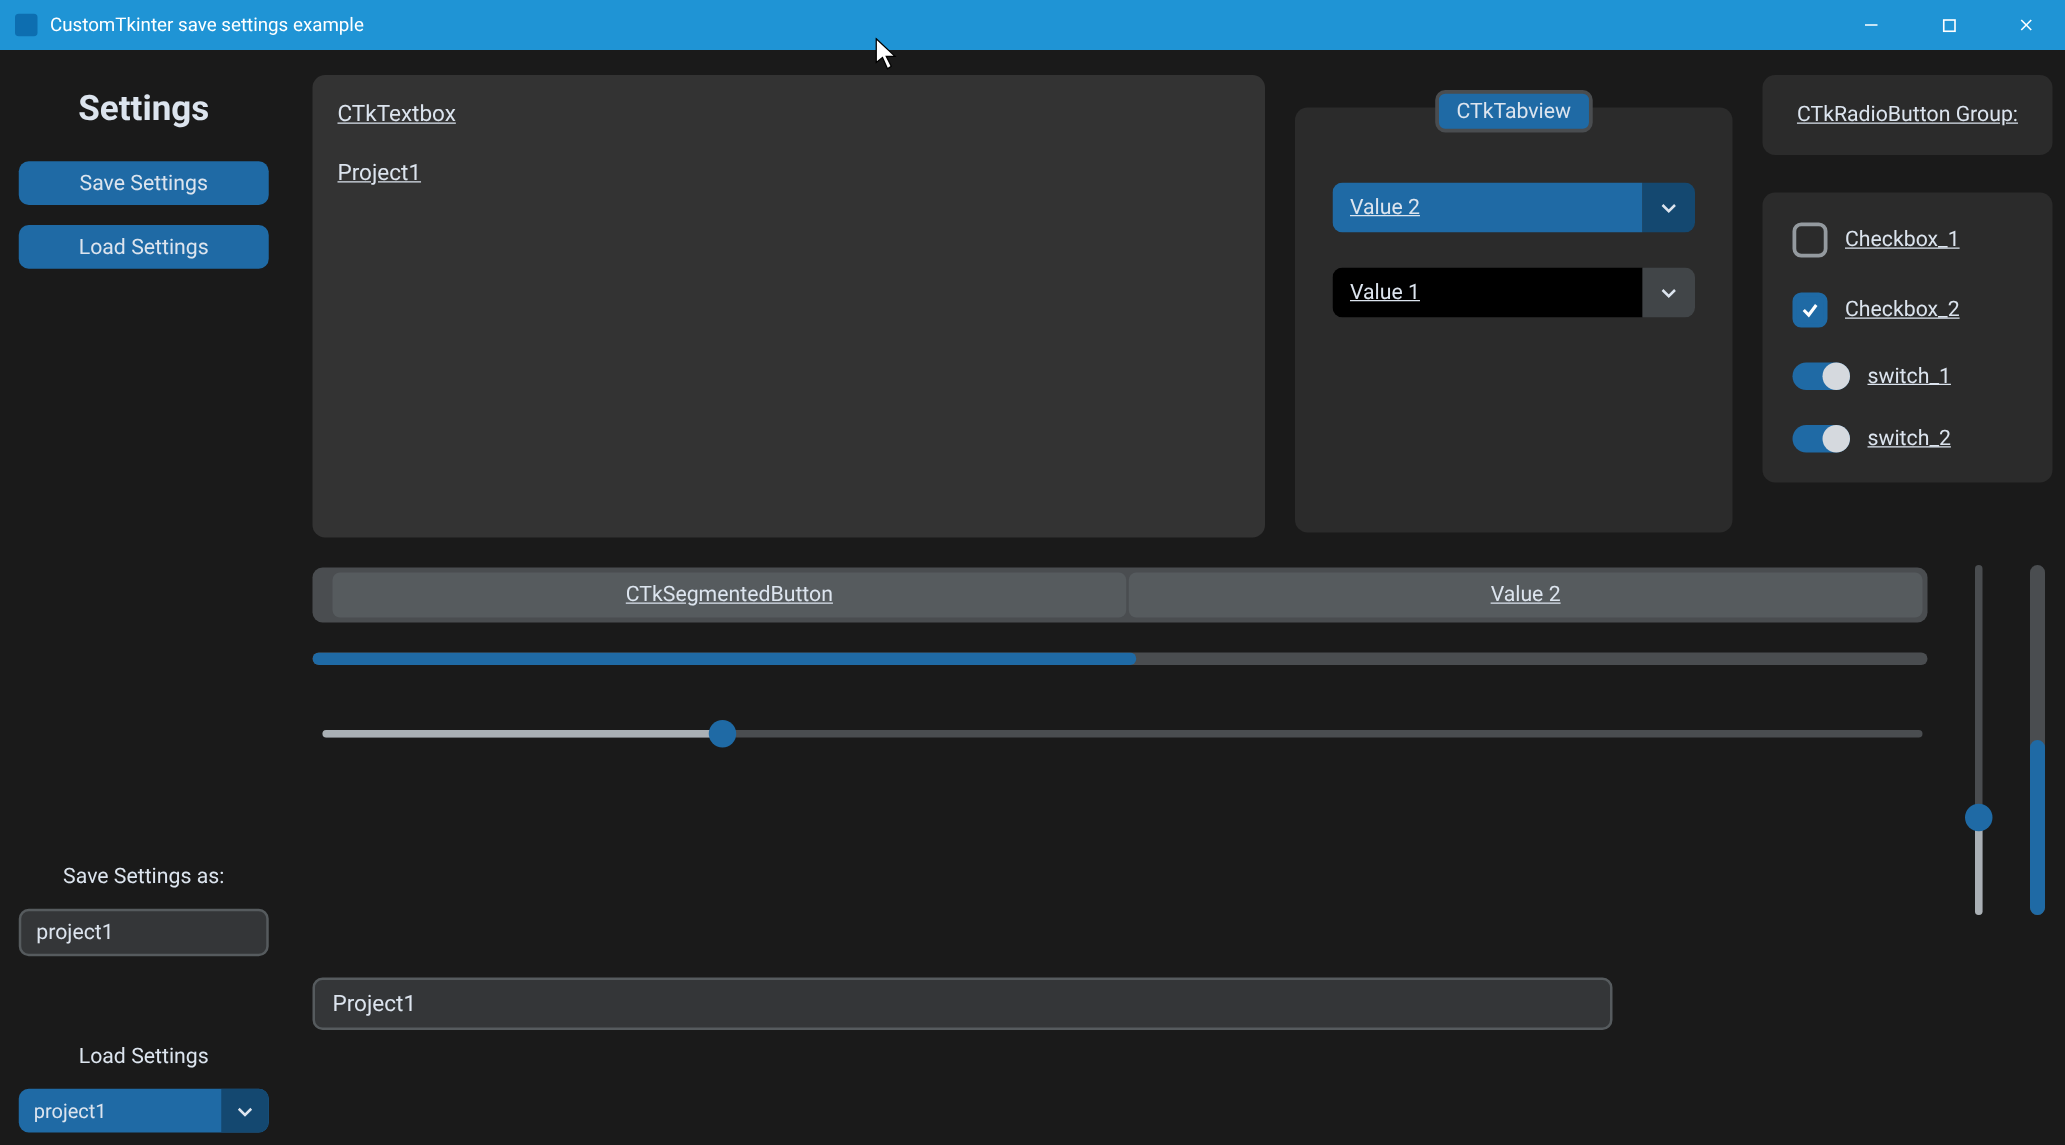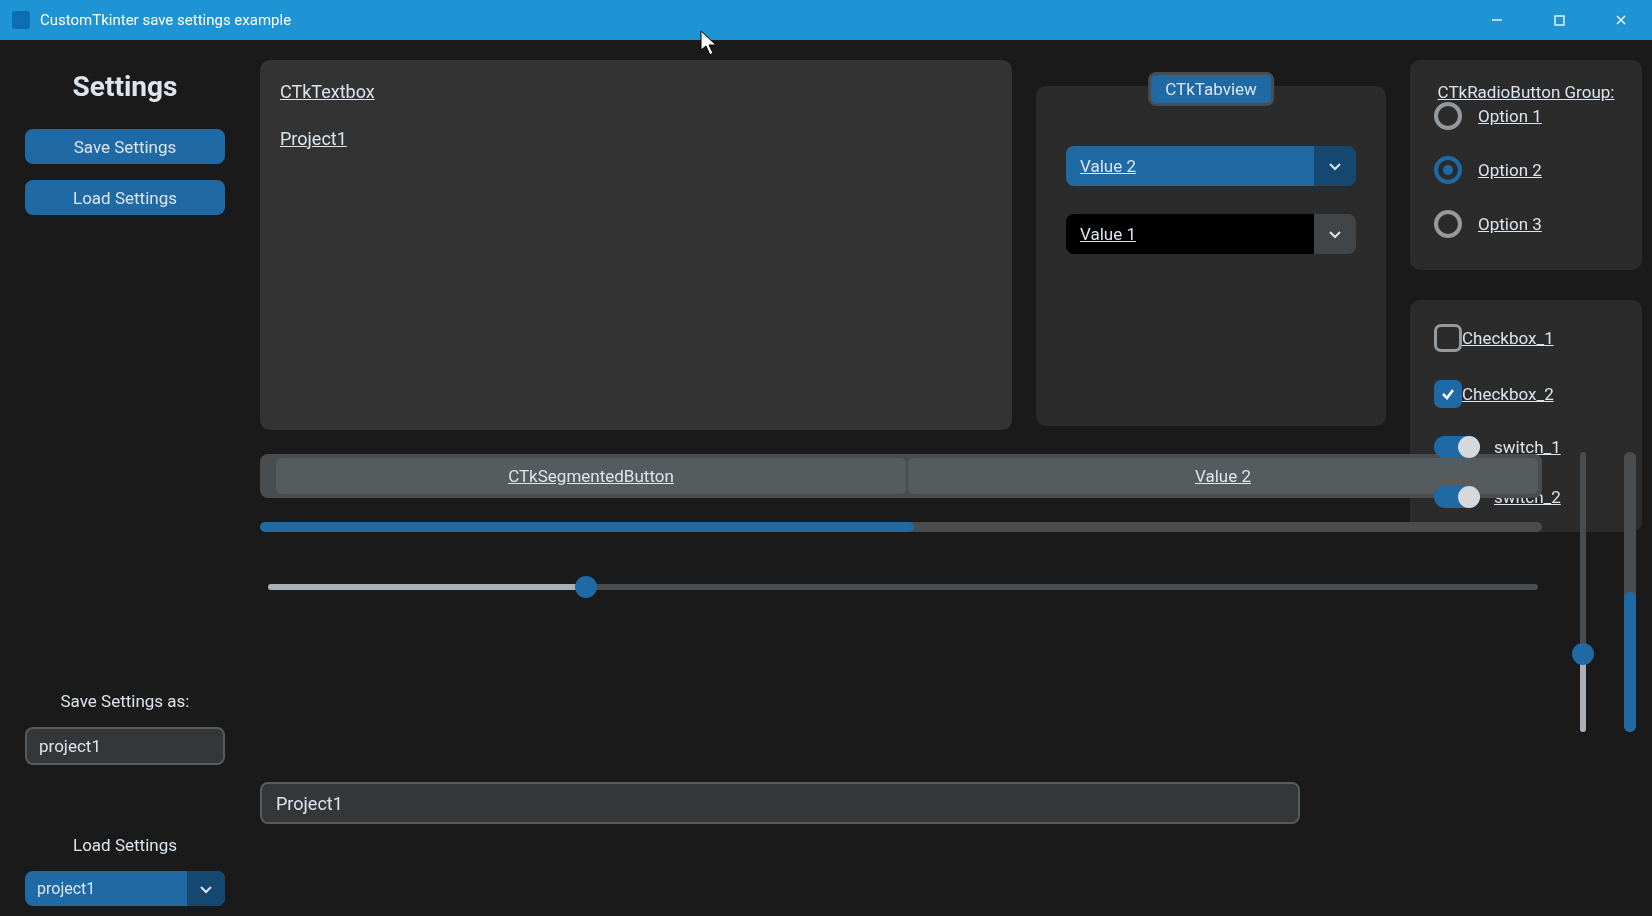--- a/index.html
+++ b/index.html
@@ -7,21 +7,21 @@
   
   .titlebar { height: 40px; background: #1f94d5; display: flex; align-items: center; padding-left: 12px; position: relative; }
   .titlebar .app-icon { width: 18px; height: 18px; background: #0d6eb0; border-radius: 3px; margin-right: 10px; }
   .titlebar .title { font-size: 15px; color: #ffffff; }
   .titlebar .win-controls { position: absolute; right: 0; top: 0; height: 100%; display: flex; }
   .titlebar .win-btn { width: 62px; height: 40px; display: flex; align-items: center; justify-content: center; color: #fff; }
   .titlebar .win-btn svg { stroke: #fff; }
   
   .cursor { position: absolute; left: 700px; top: 30px; z-index: 999; pointer-events:none; }
   
-  .app-body { display: flex; height: calc(100% - 40px); background: #1a1a1a; padding: 20px 10px 10px 10px; gap: 20px; }
+  .app-body { display: flex; height: calc(100% - 40px); background: #1a1a1a; padding: 20px 10px 10px 0; gap: 20px; }
   
   
   .sidebar { width: 230px; display: flex; flex-direction: column; align-items: center; gap: 16px; padding-top: 10px; }
   .sidebar h2 { font-size: 28px; font-weight: 700; color: #dce4ee; margin-bottom: 10px; }
   .ctk-btn { background: #1f6aa5; color: #dce4ee; border: none; border-radius: 8px; height: 35px; width: 200px; font-size: 17px; display:flex; align-items:center; justify-content:center; cursor:pointer; }
   .sidebar .spacer { flex: 1; }
   .side-label { font-size: 17px; color: #dce4ee; margin-top: 10px; }
   .ctk-entry { background: #343638; border: 2px solid #565b5e; border-radius: 8px; height: 38px; width: 200px; color: #dce4ee; padding: 0 12px; font-size: 17px; }
   .ctk-combo { display:flex; width: 200px; height: 35px; border-radius: 8px; overflow: hidden; background:#1f6aa5; }
   .ctk-combo .combo-text { flex:1; display:flex; align-items:center; padding-left:12px; font-size:16px; color:#dce4ee; }
@@ -80,21 +80,21 @@
   .panel .p-title { text-align:center; font-size:17px; color:#dce4ee; }
   .radio-row { display:flex; align-items:center; gap:16px; margin-bottom: 26px; cursor:pointer;}
   .radio-row:last-child { margin-bottom: 10px; }
   .radio-outer { width:28px; height:28px; border-radius:50%; border:4px solid #949a9f; display:flex; align-items:center; justify-content:center; }
   .radio-row.selected .radio-outer { border-color:#1f6aa5; }
   .radio-inner { width:10px; height:10px; border-radius:50%; background:#1f6aa5; display:none; }
   .radio-row.selected .radio-inner { display:block; }
   .radio-label { font-size:17px; color:#dce4ee; }
   
   .panel2 { background:#2b2b2b; border-radius:10px; padding: 24px 24px; display:flex; flex-direction:column; gap: 28px; }
-  .check-row { display:flex; align-items:center; cursor:pointer;}
+  .check-row { display:flex; align-items:center; gap:14px; cursor:pointer;}
   .checkbox { width:28px; height:28px; border-radius:7px; border:3px solid #949a9f; display:flex; align-items:center; justify-content:center; }
   .check-row.checked .checkbox { background:#1f6aa5; border-color:#1f6aa5; }
   .checkmark { display:none; }
   .check-row.checked .checkmark { display:block; }
   .check-label { font-size:17px; color:#dce4ee; }
   
   .switch-row { display:flex; align-items:center; gap:14px; cursor:pointer;}
   .switch { width:46px; height:22px; background:#4a4d50; border-radius:11px; position:relative; }
   .switch-row.on .switch { background:#1f6aa5; }
   .switch .knob { position:absolute; width:22px; height:22px; background:#d5d9de; border-radius:50%; top:0; left:0; }
@@ -180,36 +180,20 @@
                   <path d="M2 5 L7 10 L12 5" fill="none" stroke="#dce4ee" stroke-width="2"></path>
                 </svg>
             </div>
           </div>
         </div>
       </div>
 
       <div class="right-col">
         <div class="panel">
           <div class="p-title">CTkRadioButton Group:</div>
-          <div id="radio-list">
-              <div class="radio-row">
-                <div class="radio-outer"></div>
-                <div class="radio-label">Option 1</div>
-              </div>
-              <div class="radio-row selected">
-                <div class="radio-outer">
-                  <div class="radio-inner"></div>
-                </div>
-                <div class="radio-label">Option 2</div>
-              </div>
-              <div class="radio-row">
-                <div class="radio-outer"></div>
-                <div class="radio-label">Option 3</div>
-              </div>
-            </div>
         </div>
         <div class="panel2" id="toggle-panel">
             <div class="check-row">
               <div class="checkbox"></div>
               <div class="check-label">Checkbox_1</div>
             </div>
             <div class="check-row checked">
               <div class="checkbox">
                 <svg class="checkmark" width="16" height="16" viewBox="0 0 16 16">
                   <path d="M3 8 L7 12 L13 4" fill="none" stroke="#fff" stroke-width="2.5"></path>

